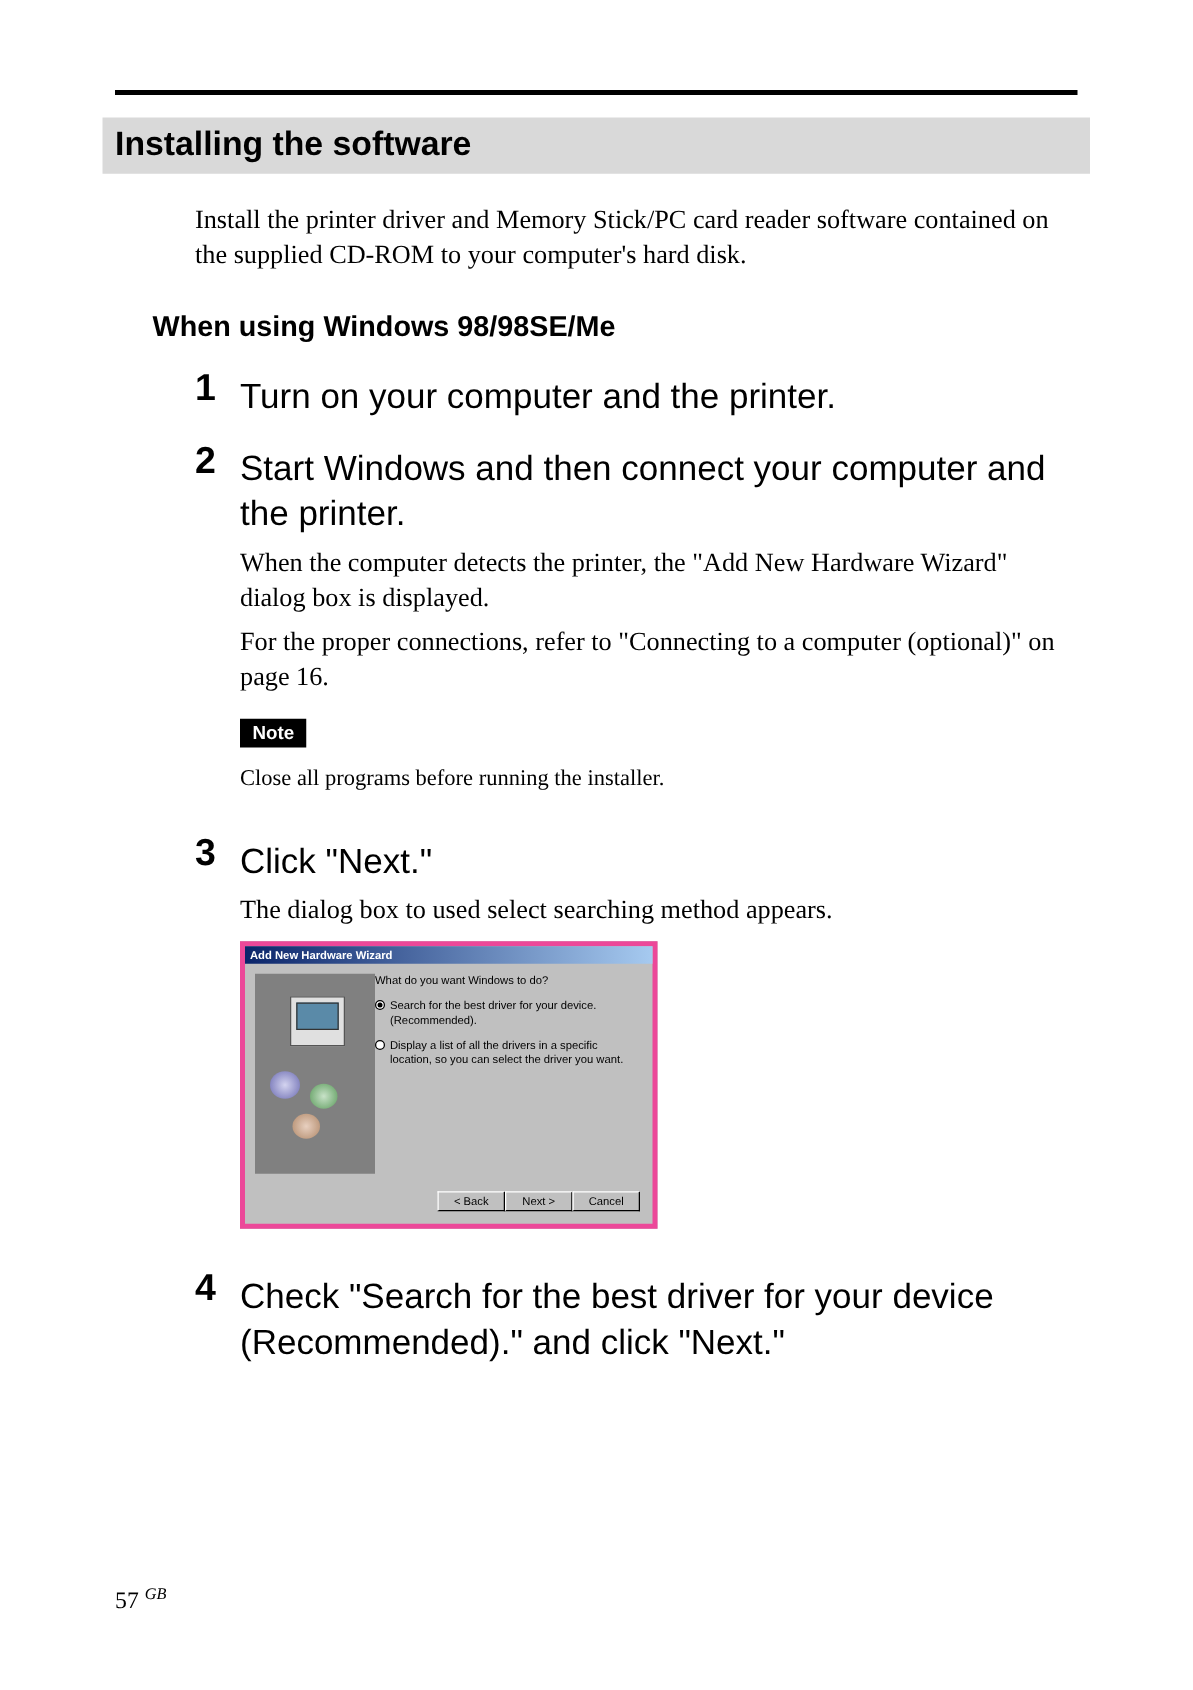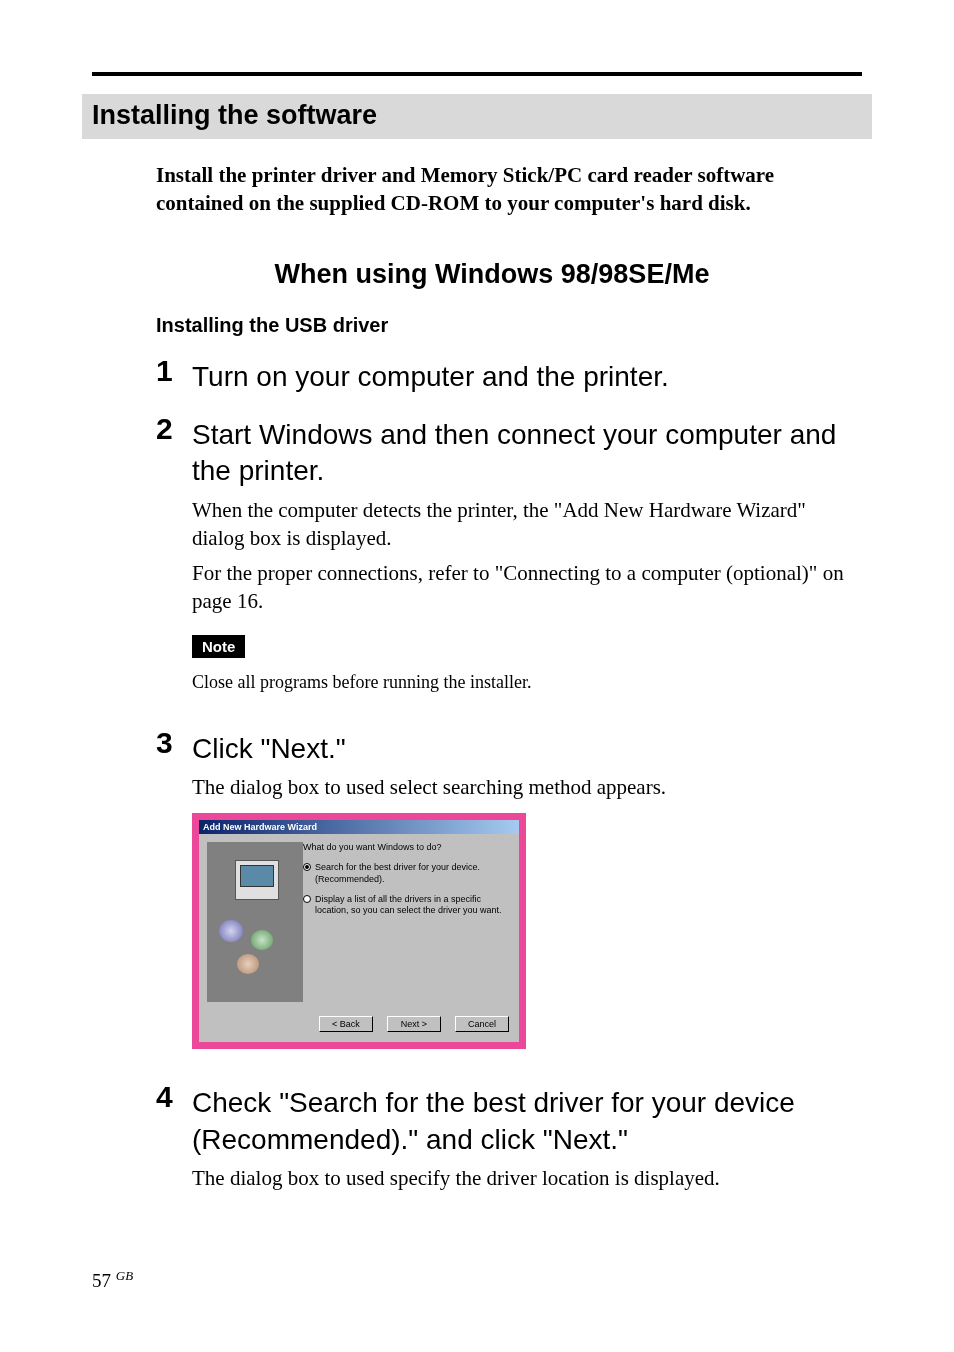--- a/index.html
+++ b/index.html
@@ -33,30 +33,28 @@
     .section-title {
       font-family: Arial, Helvetica, sans-serif;
       font-weight: bold;
       font-size: 27px;
     }
     .intro {
       font-family: Georgia, 'Times New Roman', serif;
       font-size: 21px;
       line-height: 1.35;
       margin-left: 64px;
-      margin-bottom: 41px;
-      font-weight: bold;
+      margin-bottom: 30px;
     }
     .sub-heading {
       font-family: Arial, Helvetica, sans-serif;
       font-weight: bold;
-      font-size: 27px;
+      font-size: 23px;
       margin-left: 30px;
       margin-bottom: 24px;
-      text-align: center;
     }
     .sub-heading2 {
       font-family: Arial, Helvetica, sans-serif;
       font-weight: bold;
       font-size: 20px;
       margin-left: 64px;
       margin-bottom: 22px;
     }
     .step {
       display: flex;
@@ -105,21 +103,21 @@
       line-height: 1.35;
       margin-bottom: 20px;
     }
     .dialog-wrap {
       margin-top: 12px;
       margin-bottom: 20px;
     }
     .dialog {
       width: 334px;
       background: #c0c0c0;
-      border: 7px solid #ec4899;
+      border: 4px solid #ec4899;
       font-family: 'MS Sans Serif', Tahoma, Arial, sans-serif;
       font-size: 9px;
     }
     .dialog-title {
       background: linear-gradient(to right, #0a246a, #a6caf0);
       color: #fff;
       font-weight: bold;
       padding: 2px 4px;
       font-size: 9px;
     }
@@ -174,21 +172,21 @@
     }
     .radio.checked::after {
       content: ''; position: absolute; top: 1px; left: 1px;
       width: 4px; height: 4px; background: #000; border-radius: 50%;
     }
     .radio-label { line-height: 1.3; }
     .option1 { }
     .dialog-buttons {
       display: flex;
       justify-content: flex-end;
-      gap: 14px;
+      gap: 0;
       padding: 6px 10px 10px 10px;
     }
     .win-btn {
       background: #c0c0c0;
       border-top: 1px solid #fff;
       border-left: 1px solid #fff;
       border-right: 1px solid #000;
       border-bottom: 1px solid #000;
       font-size: 9px;
       padding: 2px 0;
@@ -214,21 +212,20 @@
 <div class="page">
   <div class="top-rule"></div>
 
   <div class="section-bar">
     <div class="section-title">Installing the software</div>
   </div>
 
   <p class="intro">Install the printer driver and Memory Stick/PC card reader software contained on the supplied CD-ROM to your computer's hard disk.</p>
 
   <h2 class="sub-heading">When using Windows 98/98SE/Me</h2>
-  <h3 class="sub-heading2">Installing the USB driver</h3>
 
   <div class="step">
     <div class="step-num">1</div>
     <div class="step-body">
       <div class="step-instruction">Turn on your computer and the printer.</div>
     </div>
   </div>
 
   <div class="step">
     <div class="step-num">2</div>
@@ -278,21 +275,20 @@
           </div>
         </div>
       </div>
     </div>
   </div>
 
   <div class="step">
     <div class="step-num">4</div>
     <div class="step-body">
       <div class="step-instruction">Check "Search for the best driver for your device (Recommended)." and click "Next."</div>
-      <div class="step-detail">The dialog box to used specify the driver location is displayed.</div>
     </div>
   </div>
 
 </div>
 
 <div class="page-num">
   <span>57</span>
   <span class="gb">GB</span>
 </div>
 

